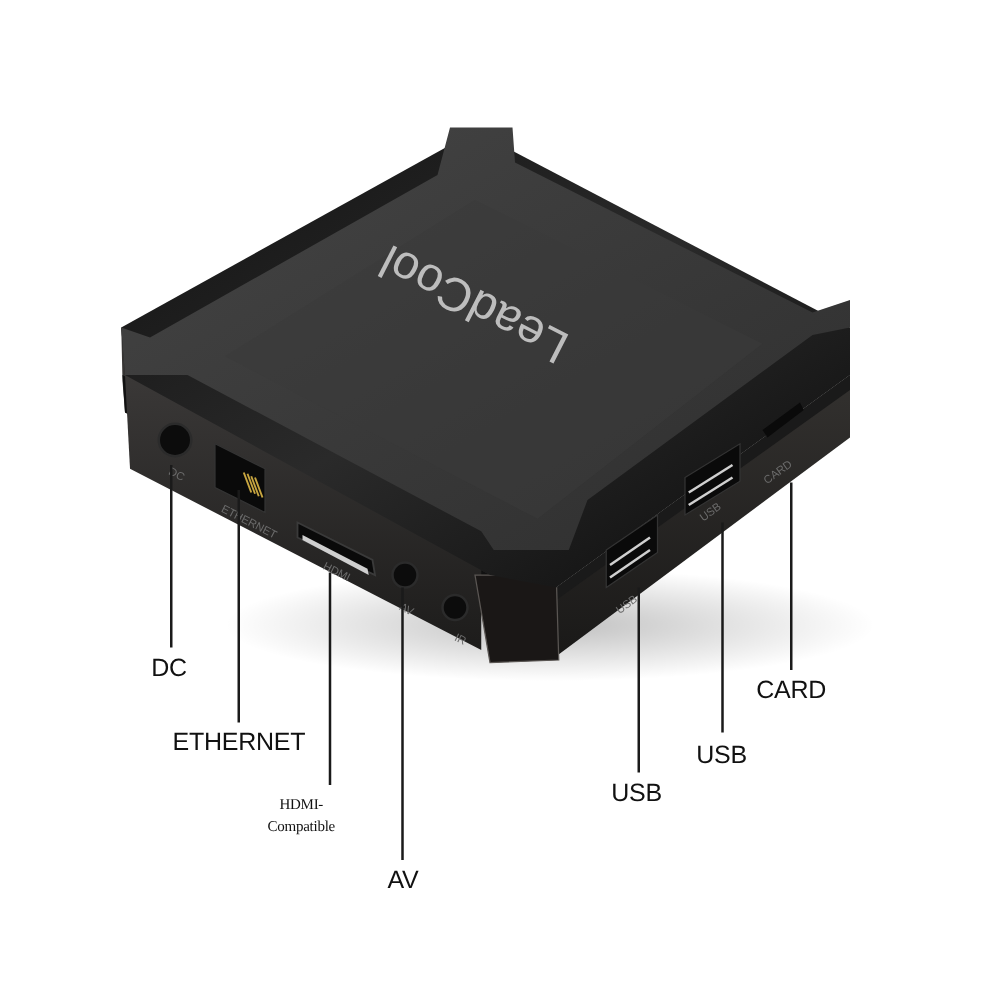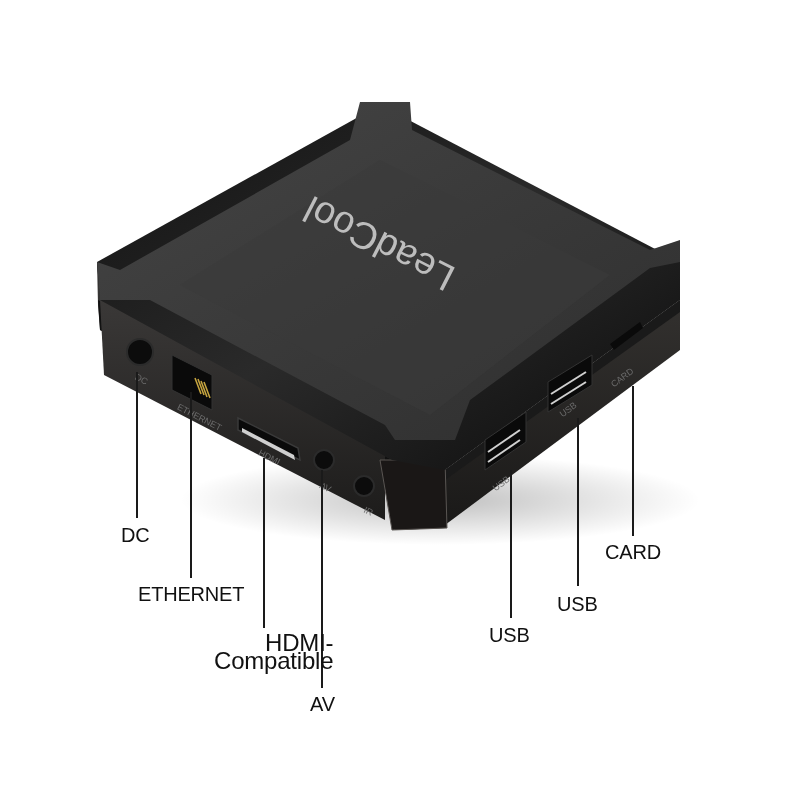--- a/index.html
+++ b/index.html
@@ -8,21 +8,21 @@
       background: #ffffff;
       font-family: "Liberation Sans", sans-serif;
     }
     svg.product { position: absolute; left: 0; top: 0; width: 800px; height: 800px; }
     .callout {
       position: absolute; color: #111111;
       font-family: "Liberation Sans", sans-serif;
       font-size: 20px; line-height: 20px; white-space: nowrap;
       letter-spacing: -0.2px;
     }
-    .callout.two-line { text-align: right; font-size: 24px; line-height: 18px; }
+    .callout.two-line { text-align: center; font-size: 12px; line-height: 18px; font-family: Liberation Serif, serif; }
     .callout.two-line span { display: block; }
     .leader { position: absolute; width: 2px; background: #1a1a1a; }
   </style>
 </head>
 <body>
 
 <div class="stage">
 
   <svg class="product" viewBox="0 0 800 800">
     <defs>

